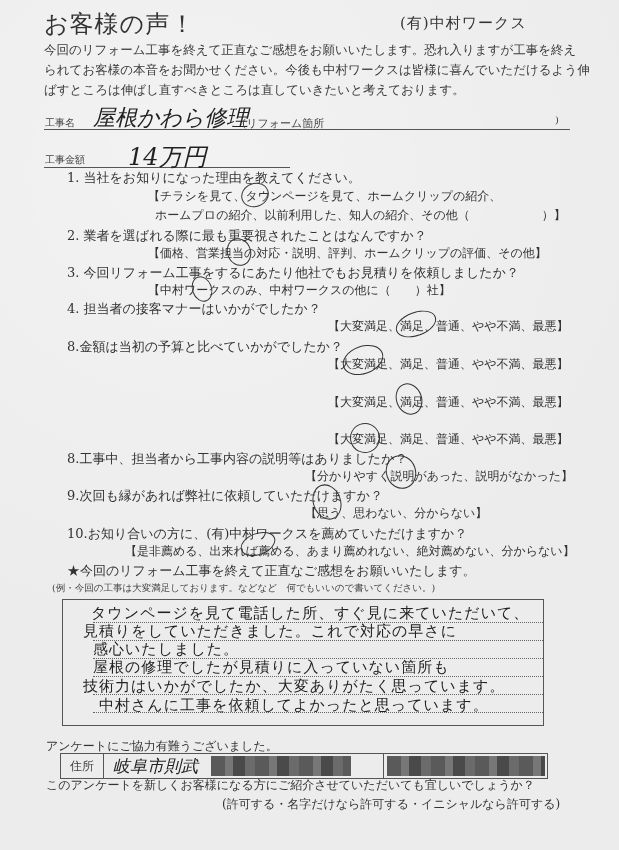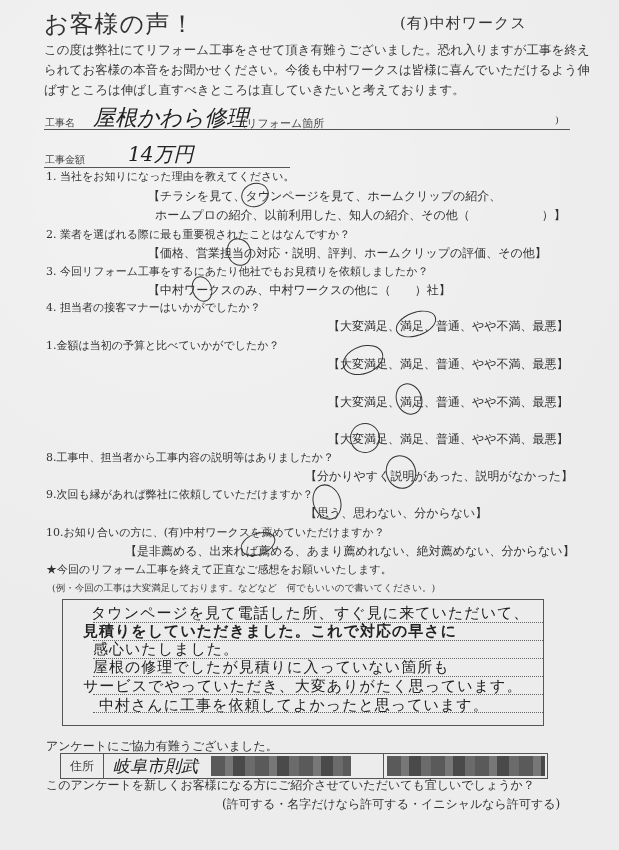--- a/index.html
+++ b/index.html
@@ -16,21 +16,21 @@
       radial-gradient(circle at 30% 20%, rgba(255,255,255,0.35), rgba(0,0,0,0) 60%),
       #ececec;
   }
   .abs { position:absolute; white-space:nowrap; }
   .title { left:44px; top:8px; font-size:24px; color:#333; letter-spacing:1px; }
   .company { left:400px; top:14px; font-size:15px; color:#333; letter-spacing:1px; }
   .intro { left:44px; top:40px; font-size:12.5px; line-height:20px; color:#3a3a3a; }
   .field-label { font-size:10px; color:#444; }
   .hand { font-family:"DejaVu Serif",serif; color:#222; font-style:italic; }
   .line { position:absolute; border-bottom:1px solid #555; }
-  .q { font-size:11px; color:#333; }
+  .q { font-size:13px; color:#333;margin-left:21px; }
   .opt { font-size:12px; color:#333; }
   .circle {
     position:absolute; border:1.3px solid #333; border-radius:50%;
     transform:rotate(-20deg);
   }
   .comment-box {
     position:absolute; left:62px; top:599px; width:480px; height:125px;
     border:1px solid #555;
   }
   .dot-line { position:absolute; left:30px; width:450px; border-bottom:1px dotted #666; }
@@ -45,53 +45,53 @@
 </style>
 </head>
 <body>
 
 <div class="page">
 
   <div class="abs title">お客様の声！</div>
   <div class="abs company">(有)中村ワークス</div>
 
   <div class="abs intro">
-    <div>この度は弊社にてリフォーム工事をさせて頂き有難うございました。恐れ入りますが工事を終え</div>
+    <div>今回のリフォーム工事を終えて正直なご感想をお願いいたします。恐れ入りますが工事を終え</div>
     <div>られてお客様の本音をお聞かせください。今後も中村ワークスは皆様に喜んでいただけるよう伸</div>
     <div>ばすところは伸ばし直すべきところは直していきたいと考えております。</div>
   </div>
 
   <div class="line" style="left:44px; top:129px; width:526px;"></div>
   <div class="abs field-label" style="left:45px; top:116px;">工事名</div>
   <div class="abs hand" style="left:93px; top:103px; font-size:22px;">屋根かわら修理</div>
   <div class="abs field-label" style="left:242px; top:116px; font-size:11px;">(リフォーム箇所</div>
   <div class="abs field-label" style="left:555px; top:114px;">)</div>
 
   <div class="line" style="left:44px; top:167px; width:246px;"></div>
   <div class="abs field-label" style="left:45px; top:153px;">工事金額</div>
-  <div class="abs hand" style="left:128px; top:141px; font-size:20px;">14万円</div>
+  <div class="abs hand" style="left:128px; top:141px; font-size:24px;">14万円</div>
 
   <div class="abs q" style="left:46px; top:169px;">1. 当社をお知りになった理由を教えてください。</div>
   <div class="abs opt" style="left:148px; top:188px;">【チラシを見て、タウンページを見て、ホームクリップの紹介、</div>
   <div class="abs opt" style="left:155px; top:207px;">ホームプロの紹介、以前利用した、知人の紹介、その他（　　　　　　）】</div>
   <div class="circle" style="left:241px; top:183px; width:26px; height:22px;"></div>
 
   <div class="abs q" style="left:46px; top:227px;">2. 業者を選ばれる際に最も重要視されたことはなんですか？</div>
   <div class="abs opt" style="left:148px; top:245px;">【価格、営業担当の対応・説明、評判、ホームクリップの評価、その他】</div>
   <div class="circle" style="left:227px; top:238px; width:22px; height:26px;"></div>
 
   <div class="abs q" style="left:46px; top:264px;">3. 今回リフォーム工事をするにあたり他社でもお見積りを依頼しましたか？</div>
   <div class="abs opt" style="left:148px; top:282px;">【中村ワークスのみ、中村ワークスの他に（　　）社】</div>
   <div class="circle" style="left:192px; top:276px; width:18px; height:24px;"></div>
 
   <div class="abs q" style="left:46px; top:300px;">4. 担当者の接客マナーはいかがでしたか？</div>
   <div class="abs opt" style="left:328px; top:318px;">【大変満足、満足、普通、やや不満、最悪】</div>
   <div class="circle" style="left:395px; top:312px; width:40px; height:22px;"></div>
 
-  <div class="abs q" style="left:46px; top:338px;">1.金額は当初の予算と比べていかがでしたか？</div>
+  <div class="abs q" style="left:46px; top:338px;">8.金額は当初の予算と比べていかがでしたか？</div>
   <div class="abs opt" style="left:328px; top:356px;">【大変満足、満足、普通、やや不満、最悪】</div>
   <div class="circle" style="left:342px; top:346px; width:40px; height:26px;"></div>
 
   <div class="abs opt" style="left:328px; top:394px;">【大変満足、満足、普通、やや不満、最悪】</div>
   <div class="circle" style="left:396px; top:383px; width:24px; height:30px;"></div>
 
   <div class="abs opt" style="left:328px; top:431px;">【大変満足、満足、普通、やや不満、最悪】</div>
   <div class="circle" style="left:350px; top:423px; width:28px; height:28px;"></div>
 
   <div class="abs q" style="left:46px; top:450px;">8.工事中、担当者から工事内容の説明等はありましたか？</div>
@@ -110,24 +110,24 @@
   <div class="abs" style="left:52px; top:582px; font-size:9.5px; color:#444;">(例・今回の工事は大変満足しております。などなど　何でもいいので書いてください。)</div>
 
   <div class="comment-box">
     <div class="dot-line" style="top:22px;"></div>
     <div class="dot-line" style="top:40px;"></div>
     <div class="dot-line" style="top:58px;"></div>
     <div class="dot-line" style="top:76px;"></div>
     <div class="dot-line" style="top:94px;"></div>
     <div class="dot-line" style="top:112px;"></div>
     <div class="hw" style="left:28px; top:4px;">タウンページを見て電話した所、すぐ見に来ていただいて、</div>
-    <div class="hw" style="left:20px; top:22px;font-weight:bold;">見積りをしていただきました。これで対応の早さに</div>
+    <div class="hw" style="left:20px; top:22px;">見積りをしていただきました。これで対応の早さに</div>
     <div class="hw" style="left:30px; top:40px;">感心いたしました。</div>
     <div class="hw" style="left:30px; top:58px;">屋根の修理でしたが見積りに入っていない箇所も</div>
-    <div class="hw" style="left:20px; top:77px;">サービスでやっていただき、大変ありがたく思っています。</div>
+    <div class="hw" style="left:20px; top:77px;">技術力はいかがでしたか、大変ありがたく思っています。</div>
     <div class="hw" style="left:36px; top:96px;">中村さんに工事を依頼してよかったと思っています。</div>
   </div>
 
   <div class="abs" style="left:46px; top:738px; font-size:12px;">アンケートにご協力有難うございました。</div>
 
   <div class="addr-box">
     <div class="addr-label">住所</div>
     <div class="abs hand" style="left:52px; top:1px; font-size:17px;">岐阜市則武</div>
     <div class="redact" style="left:150px; top:2px; width:140px; height:20px;"></div>
     <div style="position:absolute; left:322px; top:0; width:1px; height:24px; background:#555;"></div>

